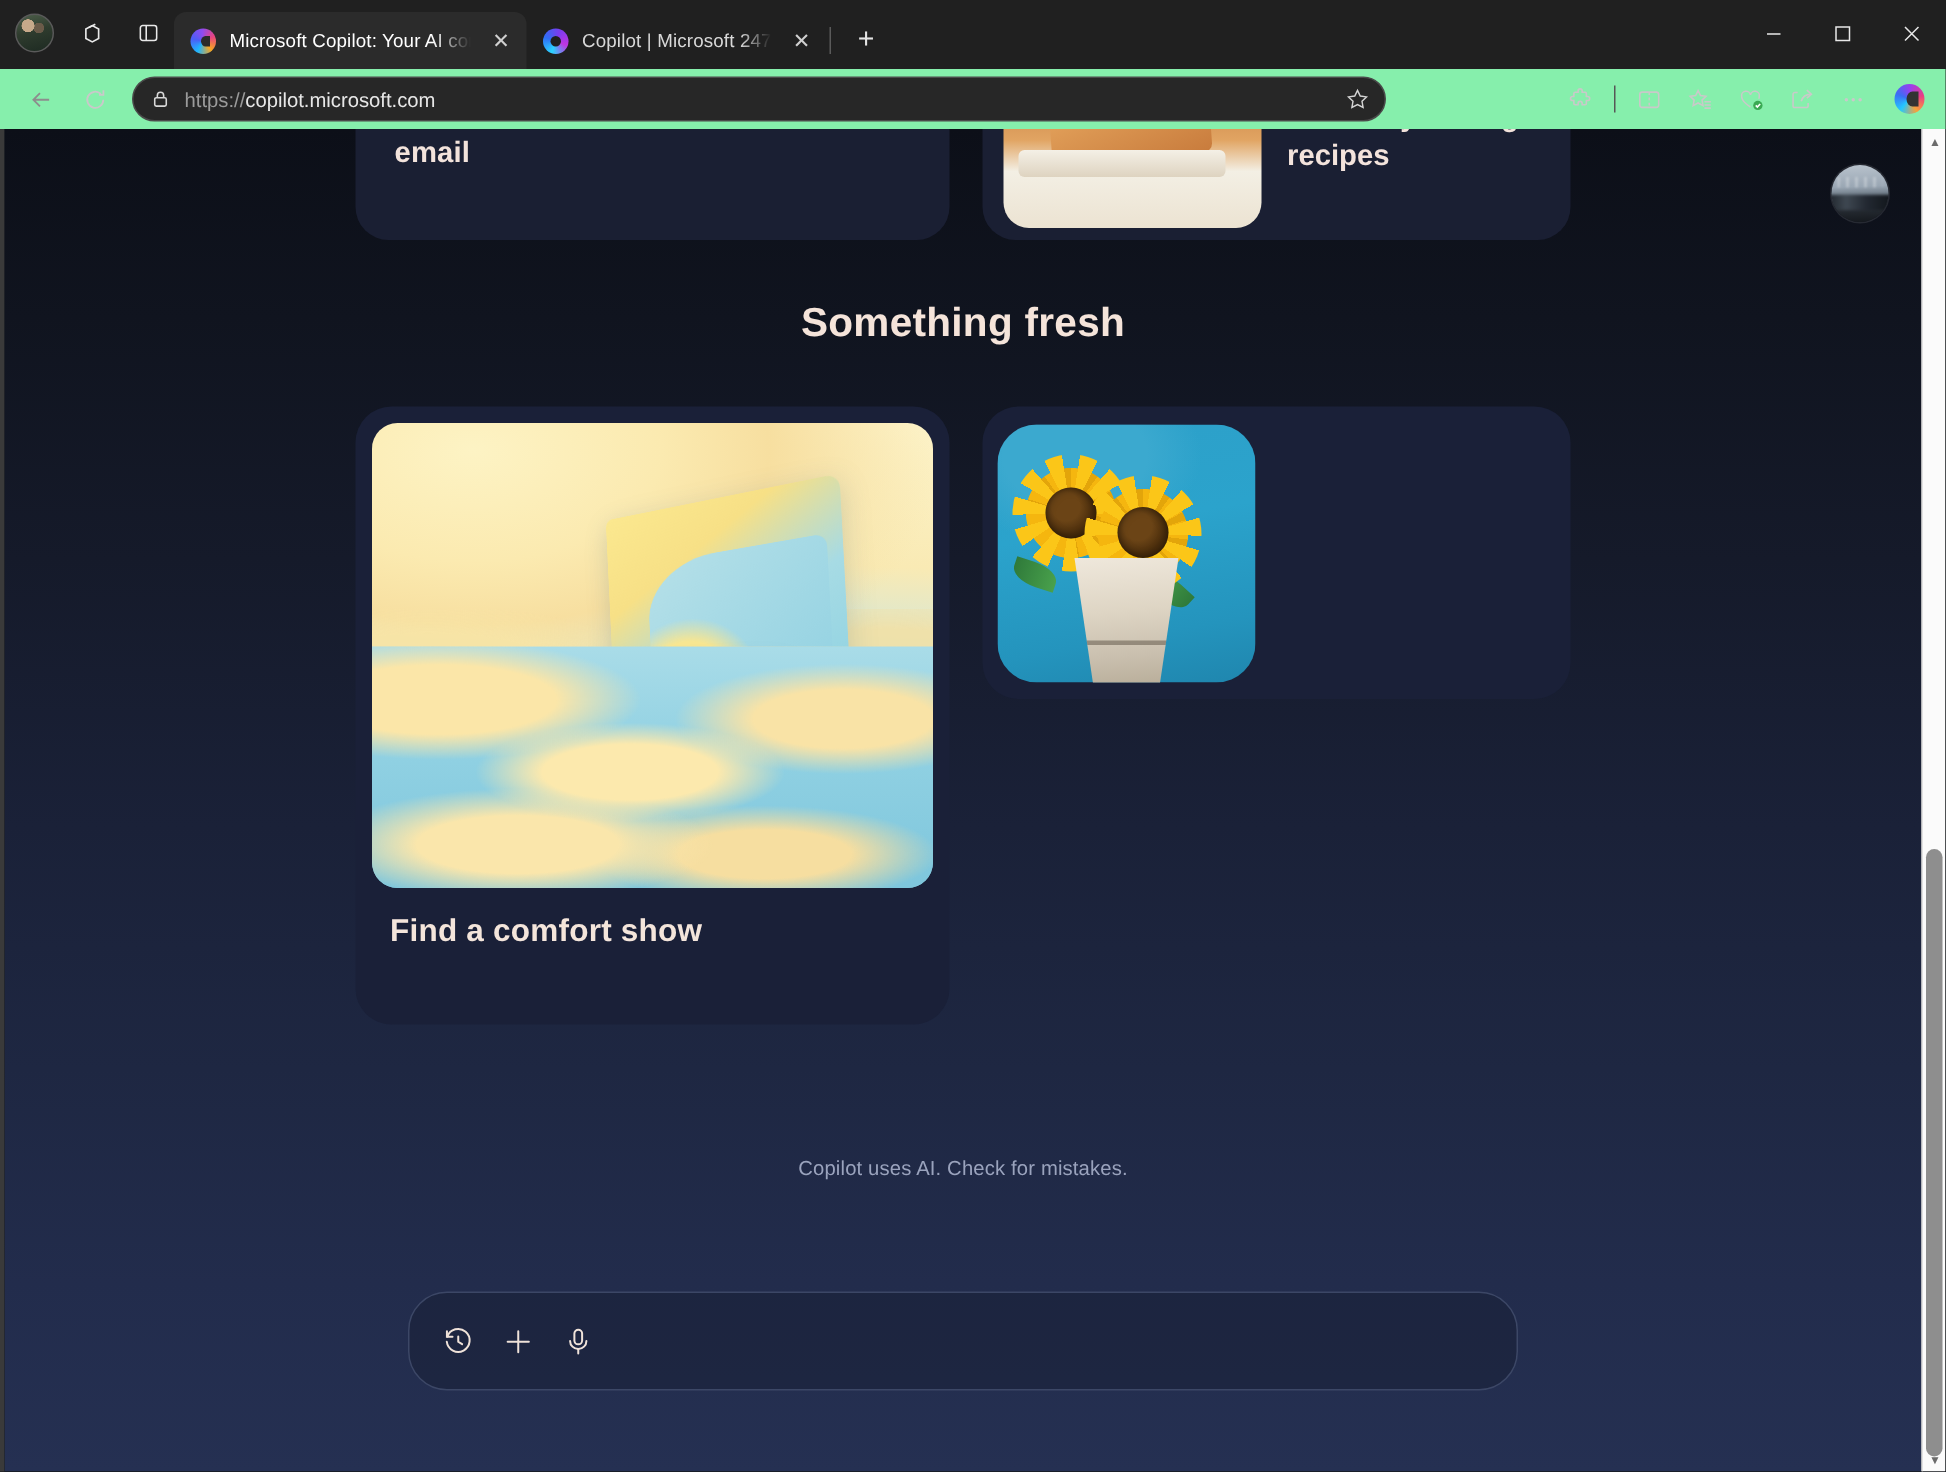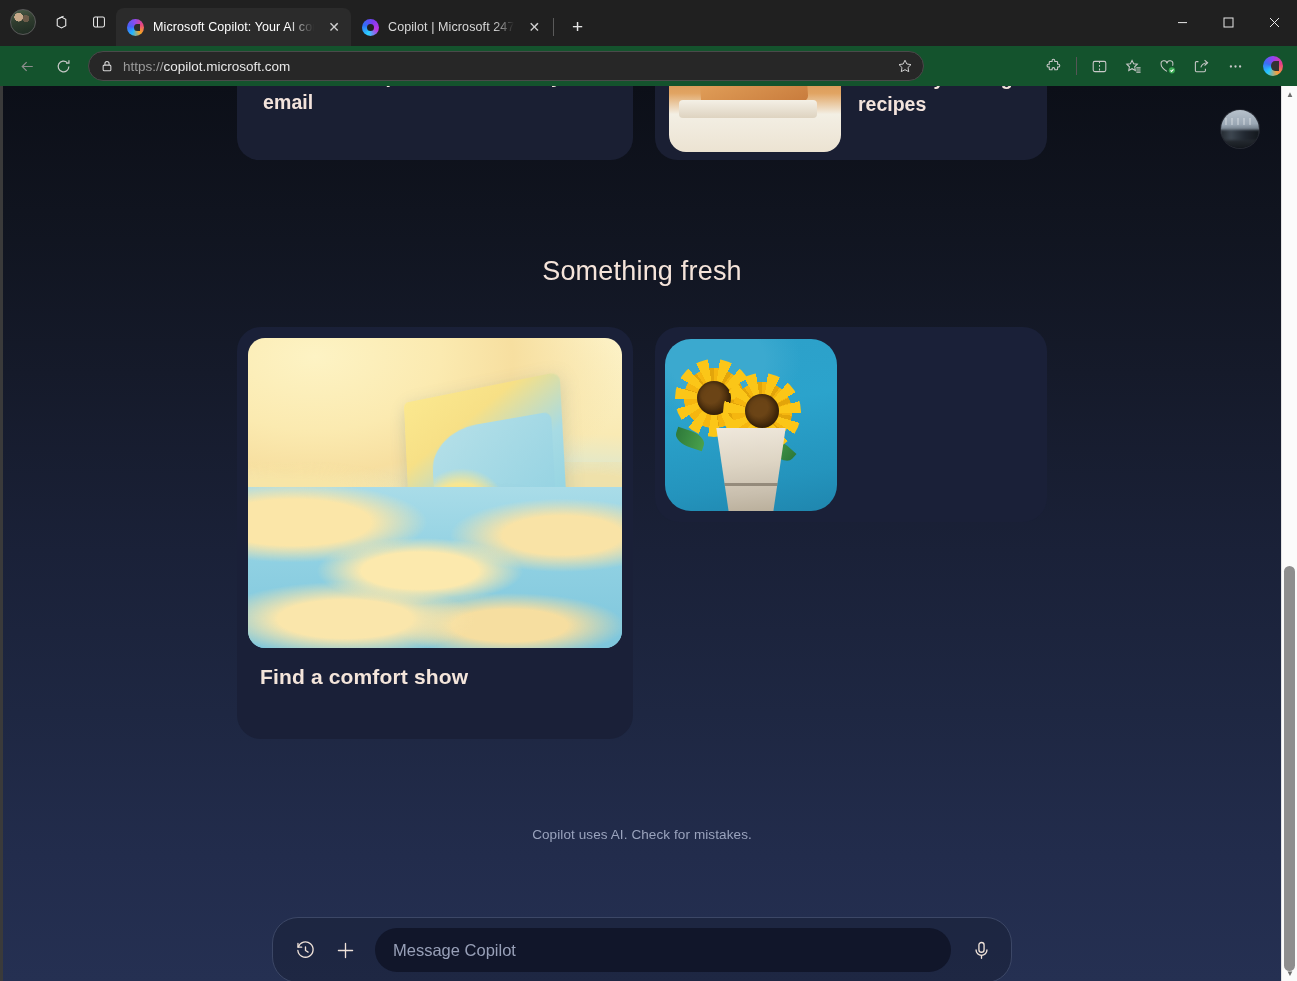--- a/index.html
+++ b/index.html
@@ -99,21 +99,21 @@
     position: absolute; right: 0; top: 0;
     height: 44px; display: flex;
   }
   .wc { width: 46px; height: 44px; display:flex; align-items:center; justify-content:center; color:#e8e8e8; }
 
   
   .toolbar {
     height: 40px;
     display: flex; align-items: center;
     padding: 0 8px 0 10px;
-    background: #14532d;
+    background: #86efac;
     gap: 2px;
     flex: 0 0 auto;
   }
   .nav-btn {
     width: 34px; height: 32px; border-radius: 5px;
     display: flex; align-items: center; justify-content: center;
     color: #c9c9c9;
   }
   .nav-btn.dim { color: #8d8d8d; }
 
@@ -250,23 +250,23 @@
     border-radius: 4px;
   }
   .card-clipped-b .ct {
     font-size: 19.5px; font-weight: 700; line-height: 1.33;
     color: #f3e3dc; margin-top: -20px;
   }
 
   
   .section-title {
     font-size: 27px;
-    font-weight: 400;
+    font-weight: 700;
     color: #f5e4da;
-    margin-top: 96px;
+    margin-top: 40px;
     letter-spacing: .2px;
   }
 
   
   .freshgrid {
     width: 810px;
     display: grid;
     grid-template-columns: 396px 392px;
     gap: 22px;
     margin-top: 40px;
@@ -702,23 +702,20 @@
               <path d="M3.4 7.4A8 8 0 1 1 3 11"></path>
               <path d="M3.1 3.6v3.9h3.9"></path>
               <path d="M11 7.3V11l2.7 1.7"></path>
             </svg>
           </div>
           <div class="comp-icon">
             <svg width="21" height="21" viewBox="0 0 22 22" stroke="currentColor" stroke-width="1.4" stroke-linecap="round">
               <path d="M11 3.6v14.8M3.6 11h14.8"></path>
             </svg>
           </div>
-          <div class="comp-input">
-            <span class="ph">Message Copilot</span>
-          </div>
           <div class="comp-icon">
             <svg width="21" height="21" viewBox="0 0 22 22" fill="none" stroke="currentColor" stroke-width="1.4" stroke-linecap="round">
               <rect x="8.3" y="2.6" width="5.4" height="10.2" rx="2.7"></rect>
               <path d="M5.3 10.4a5.7 5.7 0 0 0 11.4 0"></path>
               <path d="M11 16.2v3"></path>
             </svg>
           </div>
         </div>
 
       </div>

